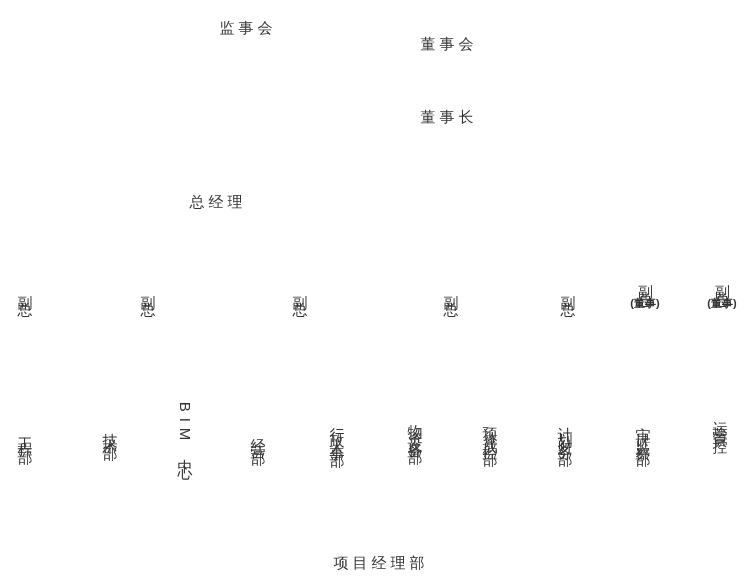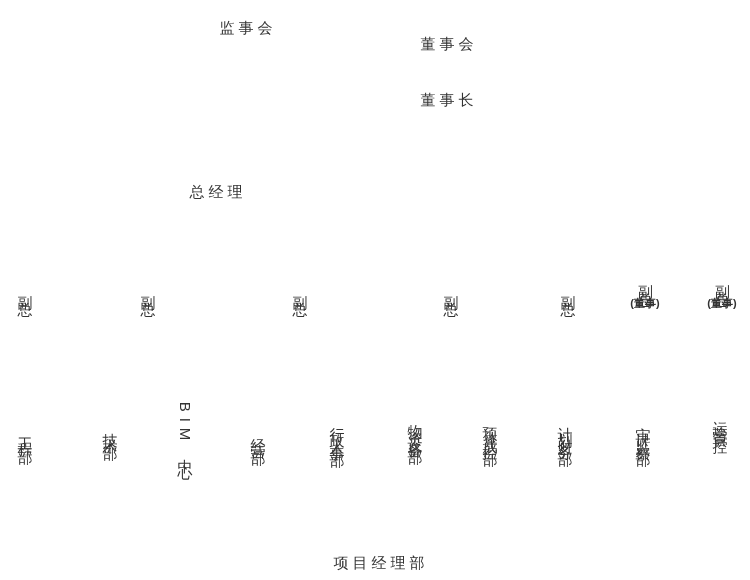--- a/index.html
+++ b/index.html
@@ -58,22 +58,22 @@
     letter-spacing: 0;
   }
 </style>
 </head>
 <body>
 
 <div class="canvas">
 
   <div class="node h" style="left:248px; top:28px">监事会</div>
   <div class="node h" style="left:449px; top:44px">董事会</div>
-  <div class="node h" style="left:449px; top:100px">董事长</div>
-  <div class="node h" style="left:218px; top:192px">总经理</div>
+  <div class="node h" style="left:449px; top:117px">董事长</div>
+  <div class="node h" style="left:218px; top:202px">总经理</div>
 
   <div class="node v" style="left:25px; top:290px">副总</div>
   <div class="node v" style="left:148px; top:290px">副总</div>
   <div class="node v" style="left:300px; top:290px">副总</div>
   <div class="node v" style="left:451px; top:290px">副总</div>
   <div class="node v" style="left:568px; top:290px">副总</div>
 
   <div class="dep" style="left:645px; top:292px">
     <span class="v-part">副总</span>
     <span class="note">(董事)</span>

